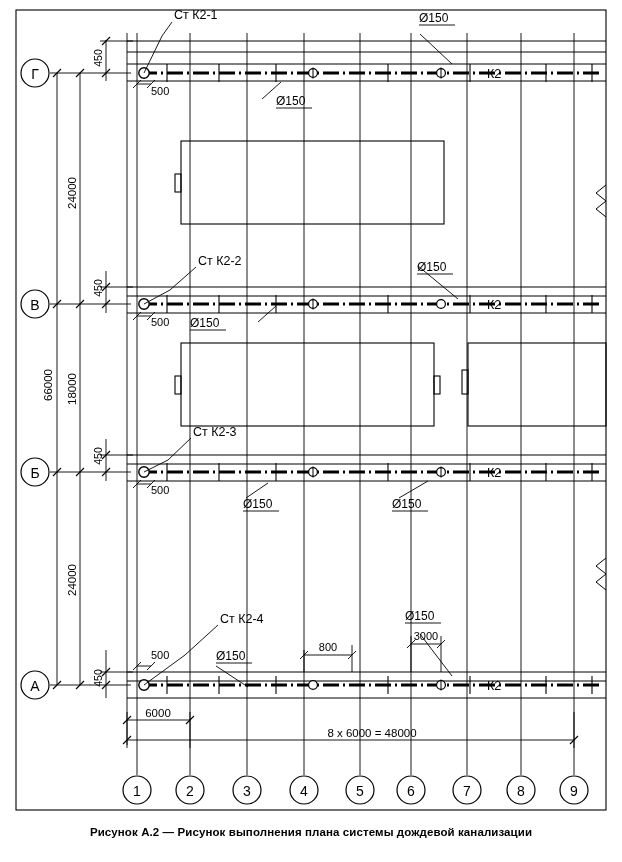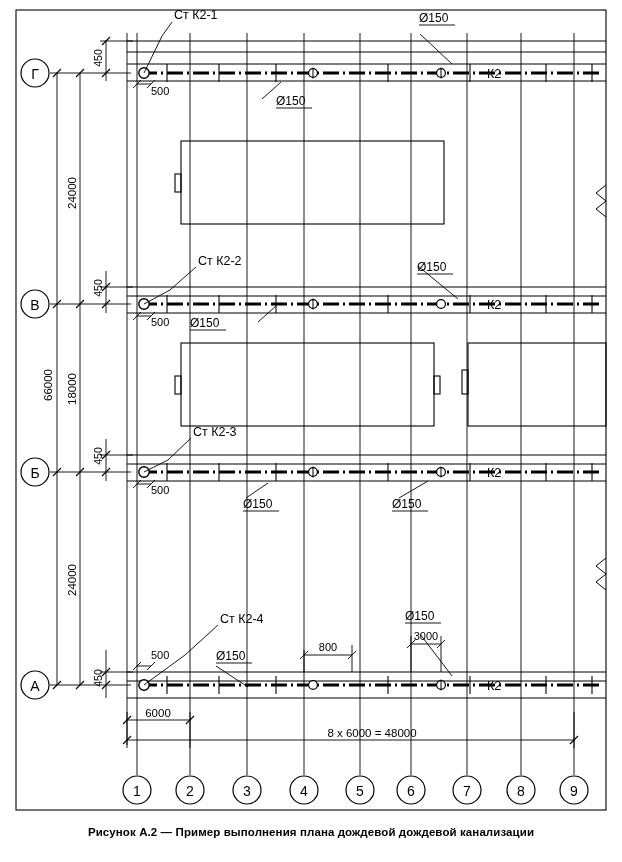--- a/index.html
+++ b/index.html
@@ -340,15 +340,15 @@
     <line x1="441" y1="636" x2="441" y2="672"></line>
     <line x1="411" y1="644" x2="441" y2="644"></line>
     <line x1="407" y1="648" x2="415" y2="640"></line>
     <line x1="437" y1="648" x2="445" y2="640"></line>
   </g>
   <text x="328" y="651" font-size="11" text-anchor="middle">800</text>
   <text x="426" y="640" font-size="11" text-anchor="middle">3000</text>
 
 </svg>
 
-<div class="cap">Рисунок А.2 —  Пример выполнения плана дождевой дождевой канализации</div>
+<div class="cap">Рисунок А.2 —  Рисунок выполнения плана системы дождевой канализации</div>
 
 </div>
 
 </body></html>

